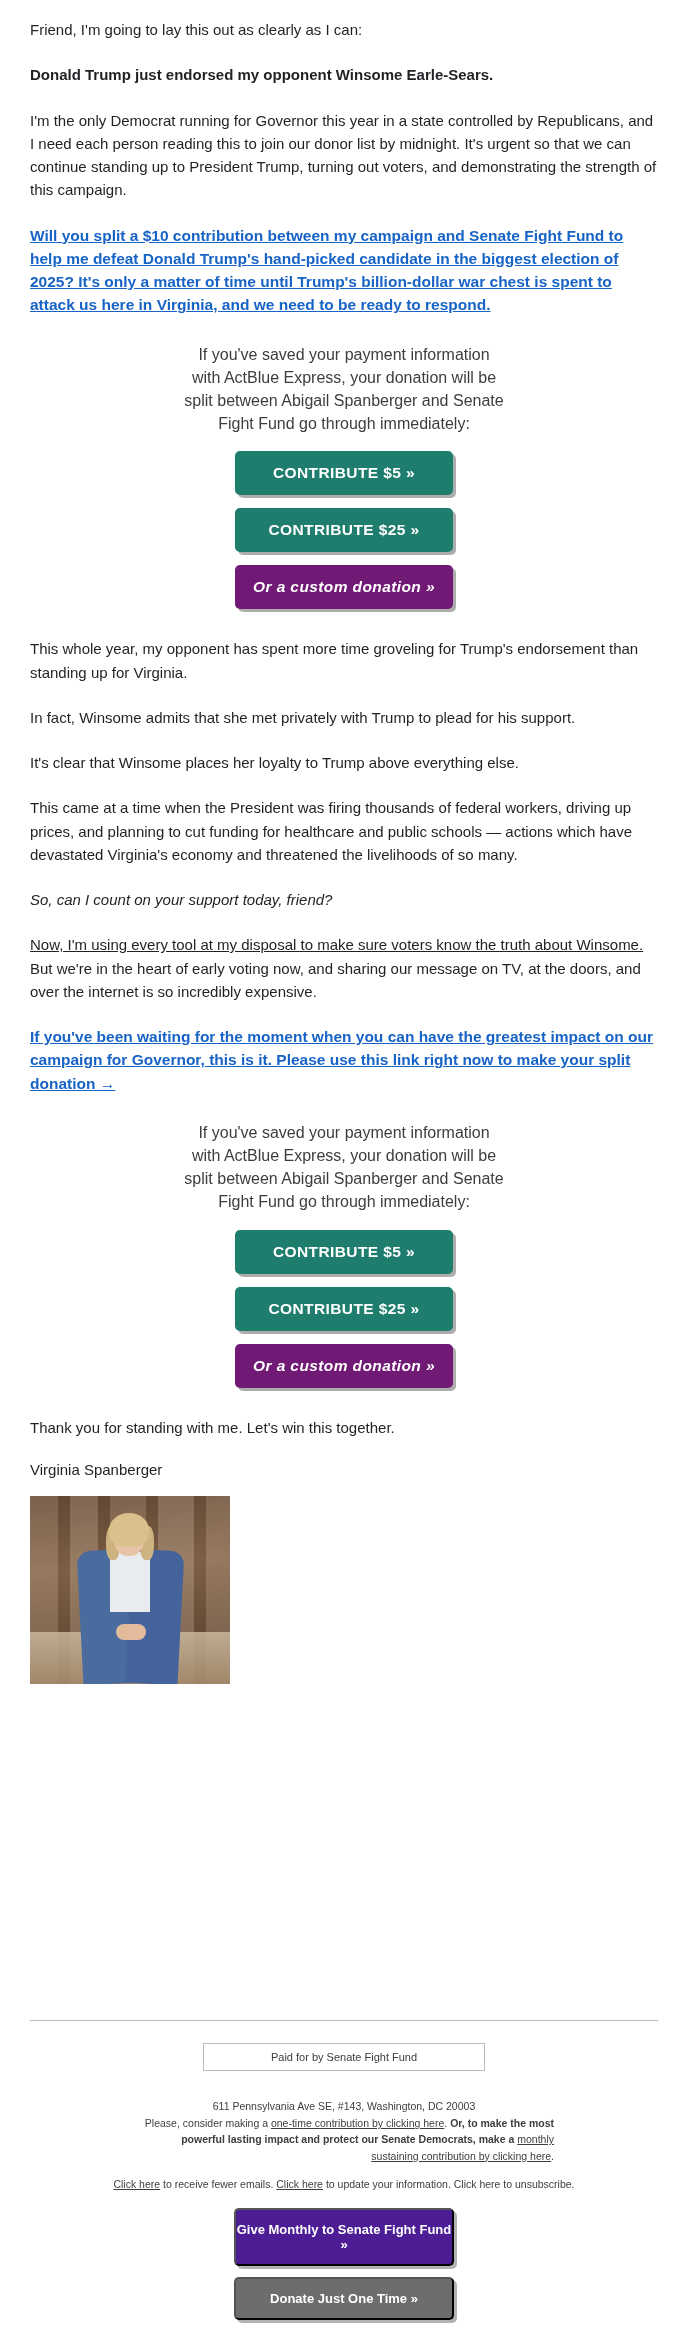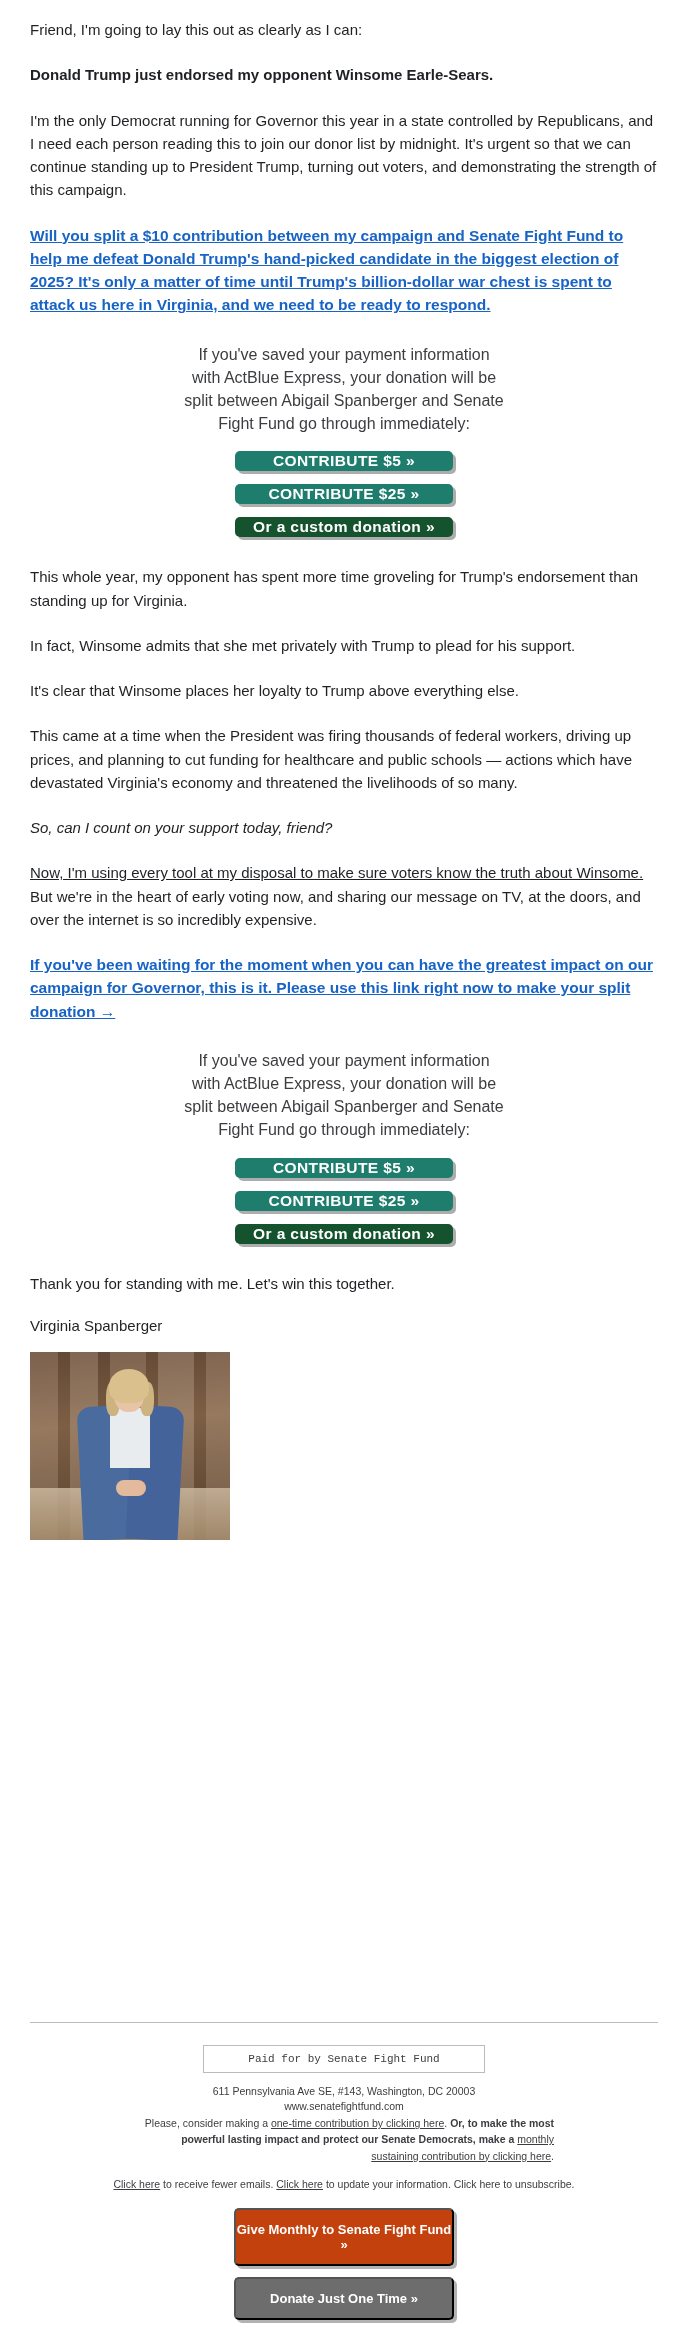--- a/index.html
+++ b/index.html
@@ -56,36 +56,37 @@
     display: flex;
     flex-direction: column;
     align-items: center;
     gap: 13px;
     margin-bottom: 28px;
   }
   .cta {
     width: 218px;
     box-sizing: border-box;
     text-align: center;
-    padding: 1px 0;
+    padding: 13px 0;
     border-radius: 5px;
     font-size: 15.5px;
     font-weight: bold;
     color: #ffffff;
     letter-spacing: 0.4px;
     cursor: pointer;
     box-shadow: 3px 3px 0 rgba(0,0,0,0.32);
     border: none;
     font-family: "Liberation Sans", sans-serif;
   }
   .cta.teal {
     background: #1f7d6e;
   }
   .cta.gray {
-    background: #14532d;
+    background: #701a75;
+    font-style: italic;
   }
   .underline-span {
     text-decoration: underline;
   }
   .sig {
     font-size: 15px;
     margin: 0 0 18px 0;
     color: #1f2124;
   }
   
@@ -182,26 +183,25 @@
     box-sizing: border-box;
   }
   .footer-divider {
     height: 1px;
     background: #b9bcbf;
     margin: 0 0 22px 0;
   }
   .paidfor {
     border: 1px solid #b9bcbf;
     width: 280px;
-    margin: 0 auto 11px auto;
+    margin: 0 auto 28px auto;
     text-align: center;
     font-size: 11px;
     color: #3b3d40;
     padding: 7px 0;
-    font-family: Liberation Mono, monospace;
   }
   .addr {
     text-align: center;
     font-size: 10.5px;
     line-height: 1.5;
     color: #3b3d40;
   }
   .consider {
     text-align: right;
     font-size: 10.5px;
@@ -232,21 +232,21 @@
     width: 220px;
     text-align: center;
     padding: 12px 0;
     border-radius: 5px;
     font-size: 13px;
     font-weight: bold;
     color: #ffffff;
     cursor: pointer;
     box-shadow: 3px 3px 0 rgba(0,0,0,0.30);
   }
-  .fbtn.navy { background: #c2410c; }
+  .fbtn.navy { background: #4c1d95; }
   .fbtn.gray { background: #6d6d6d; }
 </style>
 </head>
 <body>
 
 <div class="page">
 
   <div class="email-body">
 
     <p class="para">Friend, I'm going to lay this out as clearly as I can:</p>
@@ -300,21 +300,20 @@
 
   </div>
 
   <div class="footer">
     <div class="footer-divider"></div>
 
     <div class="paidfor">Paid for by Senate Fight Fund</div>
 
     <div class="addr">
       <div>611 Pennsylvania Ave SE, #143, Washington, DC 20003</div>
-      <div>www.senatefightfund.com</div>
     </div>
 
     <div class="consider"><span>Please, consider making a </span><a href="#">one-time contribution by clicking here</a><span>. </span><b>Or, to make the most powerful lasting impact and protect our Senate Democrats, make a </b><a href="#">monthly sustaining contribution by clicking here</a><span>.</span></div>
 
     <div class="unsub"><a href="#">Click here</a><span> to receive fewer emails. </span><a href="#">Click here</a><span> to update your information. Click here to unsubscribe.</span></div>
 
     <div class="footer-btns">
       <button class="fbtn navy">Give Monthly to Senate Fight Fund »</button>
       <button class="fbtn gray">Donate Just One Time »</button>
     </div>

